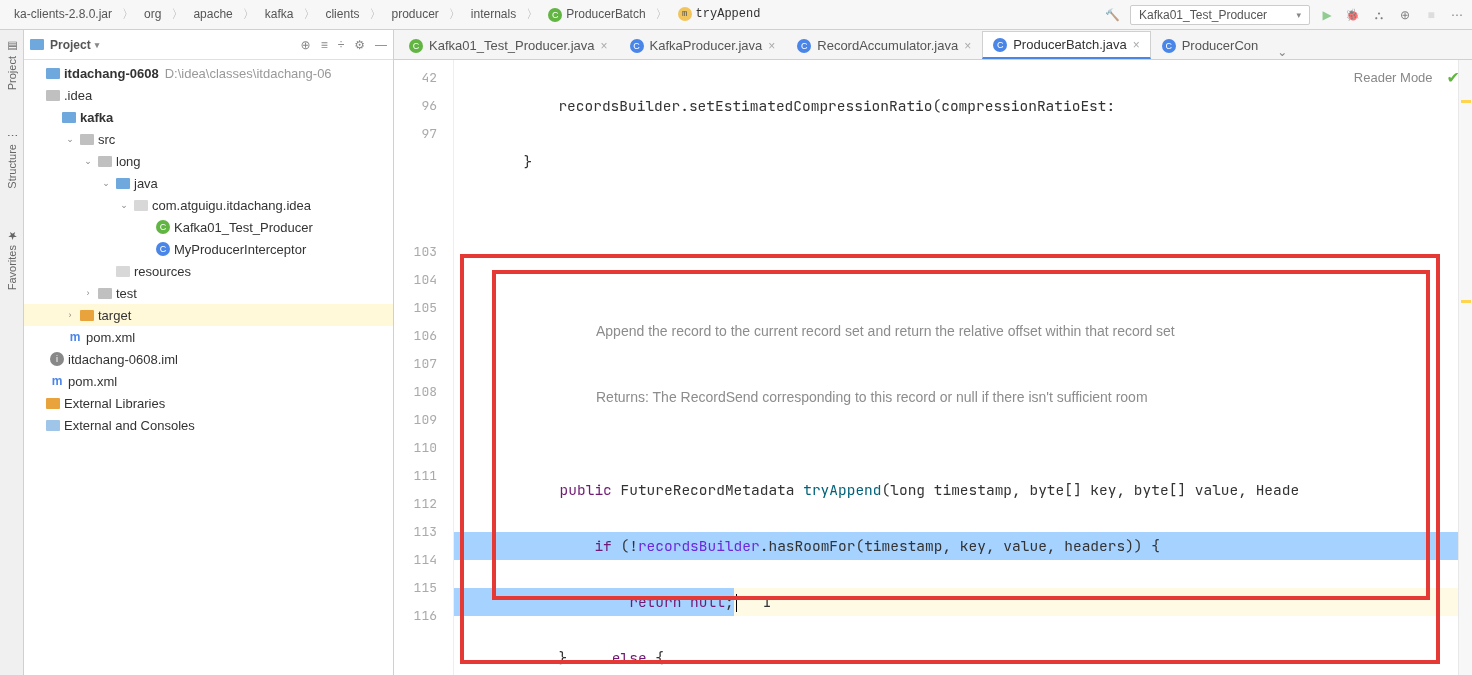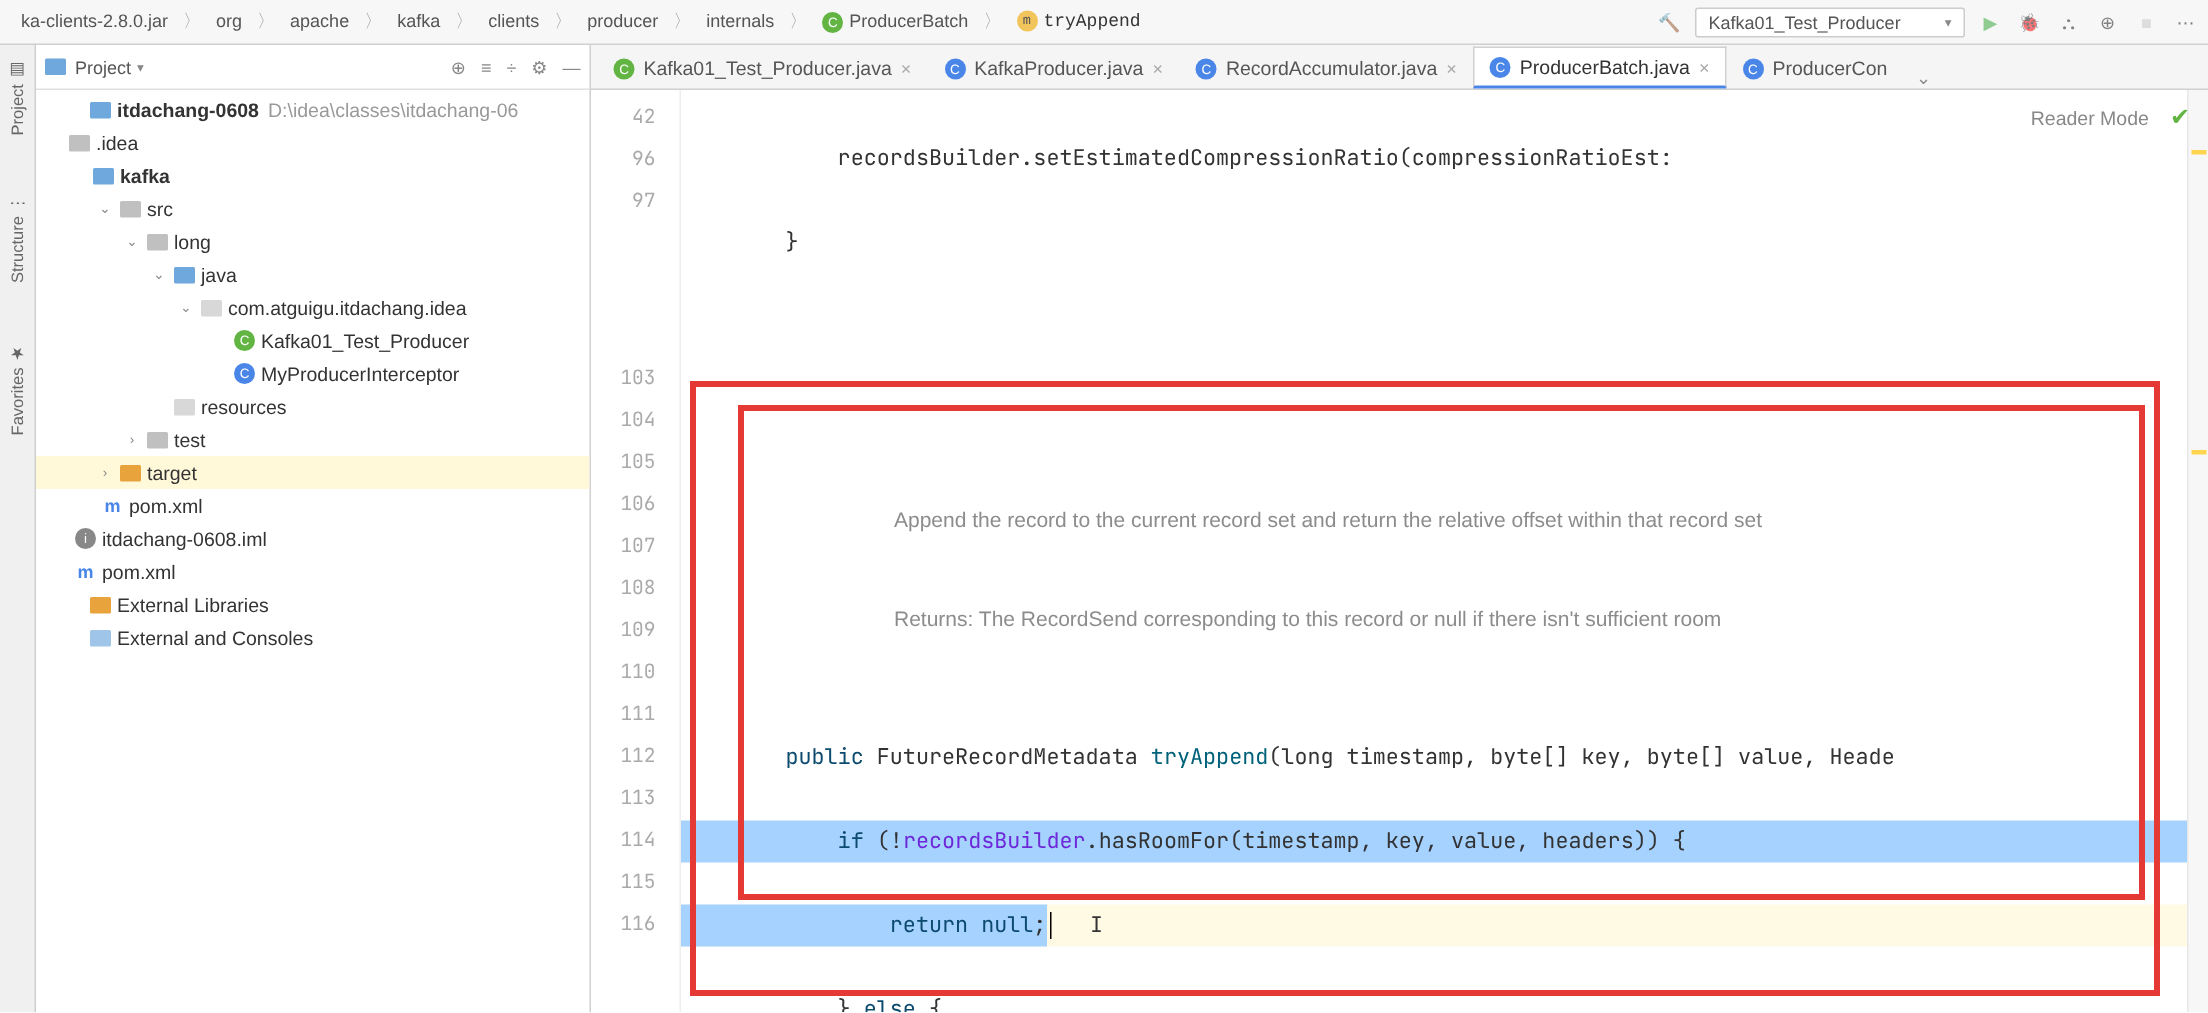--- a/index.html
+++ b/index.html
@@ -12,26 +12,26 @@
   .crumb-icon { display:inline-block; width:14px; height:14px; border-radius:50%; background:#62b543; color:#fff; text-align:center; line-height:14px; font-size:9px; margin-right:4px; vertical-align:middle;}
   .crumb-icon.m { background:#f2c55c; color:#555;}
   .run-area { display:flex; align-items:center; gap:8px; margin-left:10px;}
   .run-config { padding:2px 8px; border:1px solid #ccc; background:#fff; border-radius:2px; min-width:180px; color:#555; display:flex; align-items:center; justify-content:space-between;}
   .tb-icon { width:18px; height:18px; opacity:0.6; cursor:pointer; display:flex; align-items:center; justify-content:center;}
   .main { display:flex; height:calc(100% - 30px); }
   .left-gutter { width:24px; background:#f0f0f0; border-right:1px solid #d0d0d0; display:flex; flex-direction:column; align-items:center; padding-top:10px; gap:40px;}
   .gutter-label { writing-mode: vertical-rl; transform: rotate(180deg); color:#666; font-size:11px; display:flex; align-items:center; gap:4px; cursor:pointer;}
   .project-panel { width:370px; border-right:1px solid #d0d0d0; display:flex; flex-direction:column; background:#fff;}
   .panel-header { height:30px; display:flex; align-items:center; justify-content:space-between; border-bottom:1px solid #e0e0e0; padding:0 6px;}
-  .panel-title { display:flex; align-items:center; gap:4px; color:#555; font-weight:400;}
+  .panel-title { display:flex; align-items:center; gap:4px; color:#555; font-weight:700;}
   .panel-title .arrow { font-size:9px; color:#888;}
   .panel-tools { display:flex; gap:10px; color:#888; }
   .panel-tools span { cursor:pointer; }
   .tree { padding: 2px 0; font-size:13px; color:#333; overflow:auto; flex:1;}
-  .tree-row { display:flex; align-items:center; height:22px; padding-left:20px; cursor:pointer; white-space:nowrap;}
+  .tree-row { display:flex; align-items:center; height:22px; padding-left:6px; cursor:pointer; white-space:nowrap;}
   .tree-row.selected { background:#fff8d9;}
   .tw { display:inline-block; width:12px; text-align:center; color:#888; font-size:9px;}
   .folder-icon { display:inline-block; width:14px; height:11px; background:#c0c0c0; border-radius:1px; margin:0 4px; position:relative;}
   .folder-icon.blue { background:#6fa8dc;}
   .folder-icon.orange { background:#e8a33d;}
   .folder-icon.pkg { background:#d8d8d8;}
   .file-icon { display:inline-block; width:14px; height:14px; border-radius:50%; text-align:center; line-height:14px; font-size:9px; color:#fff; margin:0 4px;}
   .file-icon.c { background:#4a86e8;}
   .file-icon.cj { background:#62b543;}
   .file-icon.xml { background:transparent; color:#4a86e8; font-weight:bold; font-size:12px;}
@@ -42,22 +42,22 @@
   .tab.active { background:#fff; border-color:#d0d0d0; border-bottom:2px solid #4a86e8; color:#333;}
   .tab .close { color:#aaa; font-size:12px;}
   .tab .ci { display:inline-block; width:14px; height:14px; border-radius:50%; background:#4a86e8; color:#fff; text-align:center; line-height:14px; font-size:9px;}
   .tab .ci.green { background:#62b543;}
   .more-tabs { padding:0 8px; color:#888; cursor:pointer;}
   .reader-mode { position:absolute; right:12px; top:38px; color:#888; font-size:13px; display:flex; align-items:center; gap:14px; z-index:5;}
   .reader-mode .check { color:#62b543; font-size:16px;}
   .code-wrap { flex:1; display:flex; overflow:hidden; position:relative;}
   .gutter { width:60px; background:#fff; border-right:1px solid #eee; color:#aaa; text-align:right; padding:4px 16px 0 0; font-family:"JetBrains Mono","Consolas",monospace; font-size:13px; line-height:28px;}
   .code { flex:1; font-family:"JetBrains Mono","Consolas",monospace; font-size:14.5px; line-height:28px; padding:4px 0 0 0; white-space:pre; overflow:hidden; position:relative; color:#333;}
-  .doc-block { color:#8c8c8c; font-family:"Segoe UI",Arial,sans-serif; font-size:14px; line-height:22px; padding:21px 0 10px 100px; border-left:2px solid #e0e0e0; margin-left:40px; margin-bottom:8px; margin-top:10px;}
-  .kw { color:#0c4a6e;}
+  .doc-block { color:#8c8c8c; font-family:"Segoe UI",Arial,sans-serif; font-size:14px; line-height:22px; padding:6px 0 10px 100px; border-left:2px solid #e0e0e0; margin-left:40px; margin-bottom:8px; margin-top:10px;}
+  .kw { color:#701a75;margin-left:36px;}
   .method { color:#00627a;}
   .field { color:#6d28d9;}
   .hl-line { background:#a6d2ff;}
   .cursor-line { background:#fffae3;}
   .red-box { position:absolute; border:4px solid #e53935; z-index:3; pointer-events:none;}
   .caret { display:inline-block; width:1px; height:18px; background:#000; vertical-align:middle; margin-left:2px;}
   .pad { display:inline-block;}
   .right-strip { position:absolute; right:0; top:0; bottom:0; width:14px; background:#f7f7f7; border-left:1px solid #e8e8e8;}
   .right-strip .mk { position:absolute; left:2px; width:10px; height:3px;}
   .panel-title .picon { display:inline-block; width:14px; height:11px; background:#6fa8dc; border-radius:1px; margin-right:2px;}

